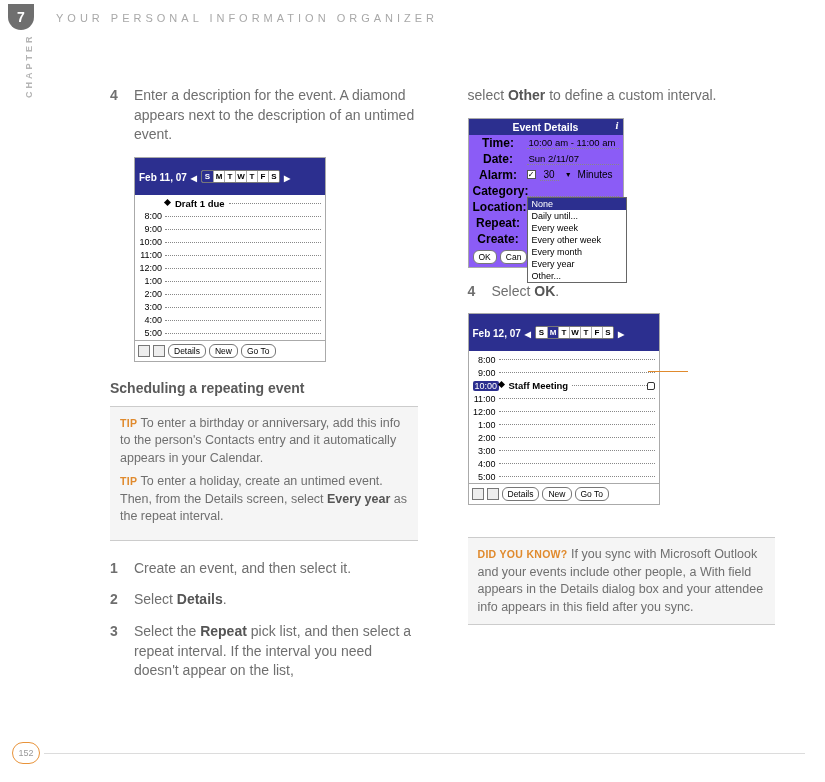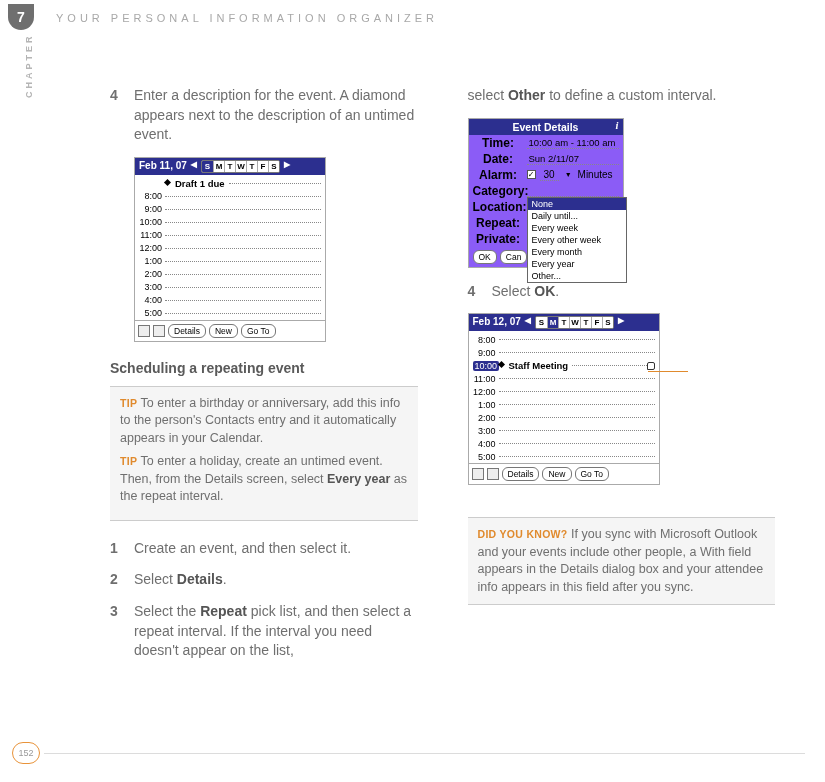--- a/index.html
+++ b/index.html
@@ -95,23 +95,23 @@
     width: 192px;
     font-family: Arial, sans-serif;
     font-size: 10px;
     color: #000;
     margin-bottom: 14px;
   }
   .mock-dayhdr {
     background: #2c2f8f;
     color: #fff;
     font-weight: bold;
-    padding: 2px 4px;
-    display: flex;
-    align-items: flex-start;
+    padding: 12px 4px;
+    display: flex;
+    align-items: flex-end;
     gap: 4px;
     font-size: 10px;
   }
   .wk-strip { display: flex; background: #ddd; border: 1px solid #777; border-radius: 2px; overflow: hidden; }
   .wk-cell { width: 11px; height: 11px; font-size: 8px; display: flex; align-items: center; justify-content: center; color: #000; background: #fff; border-left: 1px solid #aaa; }
   .wk-cell:first-child { border-left: none; }
   .wk-cell.sel { background: #2c2f8f; color: #fff; }
   .tri { font-size: 8px; }
   .mock-body { padding: 2px 4px 0 4px; }
   .slot { display: flex; align-items: center; height: 13px; }
@@ -376,21 +376,21 @@
         </div>
       <div class="mock2-row">
           <div class="mock2-lbl">Location:</div>
           <div class="mock2-field">&nbsp;</div>
         </div>
       <div class="mock2-row">
           <div class="mock2-lbl">Repeat:</div>
           <div class="mock2-field">&nbsp;</div>
         </div>
       <div class="mock2-row">
-          <div class="mock2-lbl">Private:</div>
+          <div class="mock2-lbl">Create:</div>
           <div style="flex:1"><span class="chk"></span></div>
         </div>
       <div class="mock2-btns">
         <span class="mf-btn">OK</span>
         <span class="mf-btn">Can</span>
       </div>
 
       <div class="mock2-dropdown">
         <div class="sel">None</div>
         <div>Daily until...</div>

